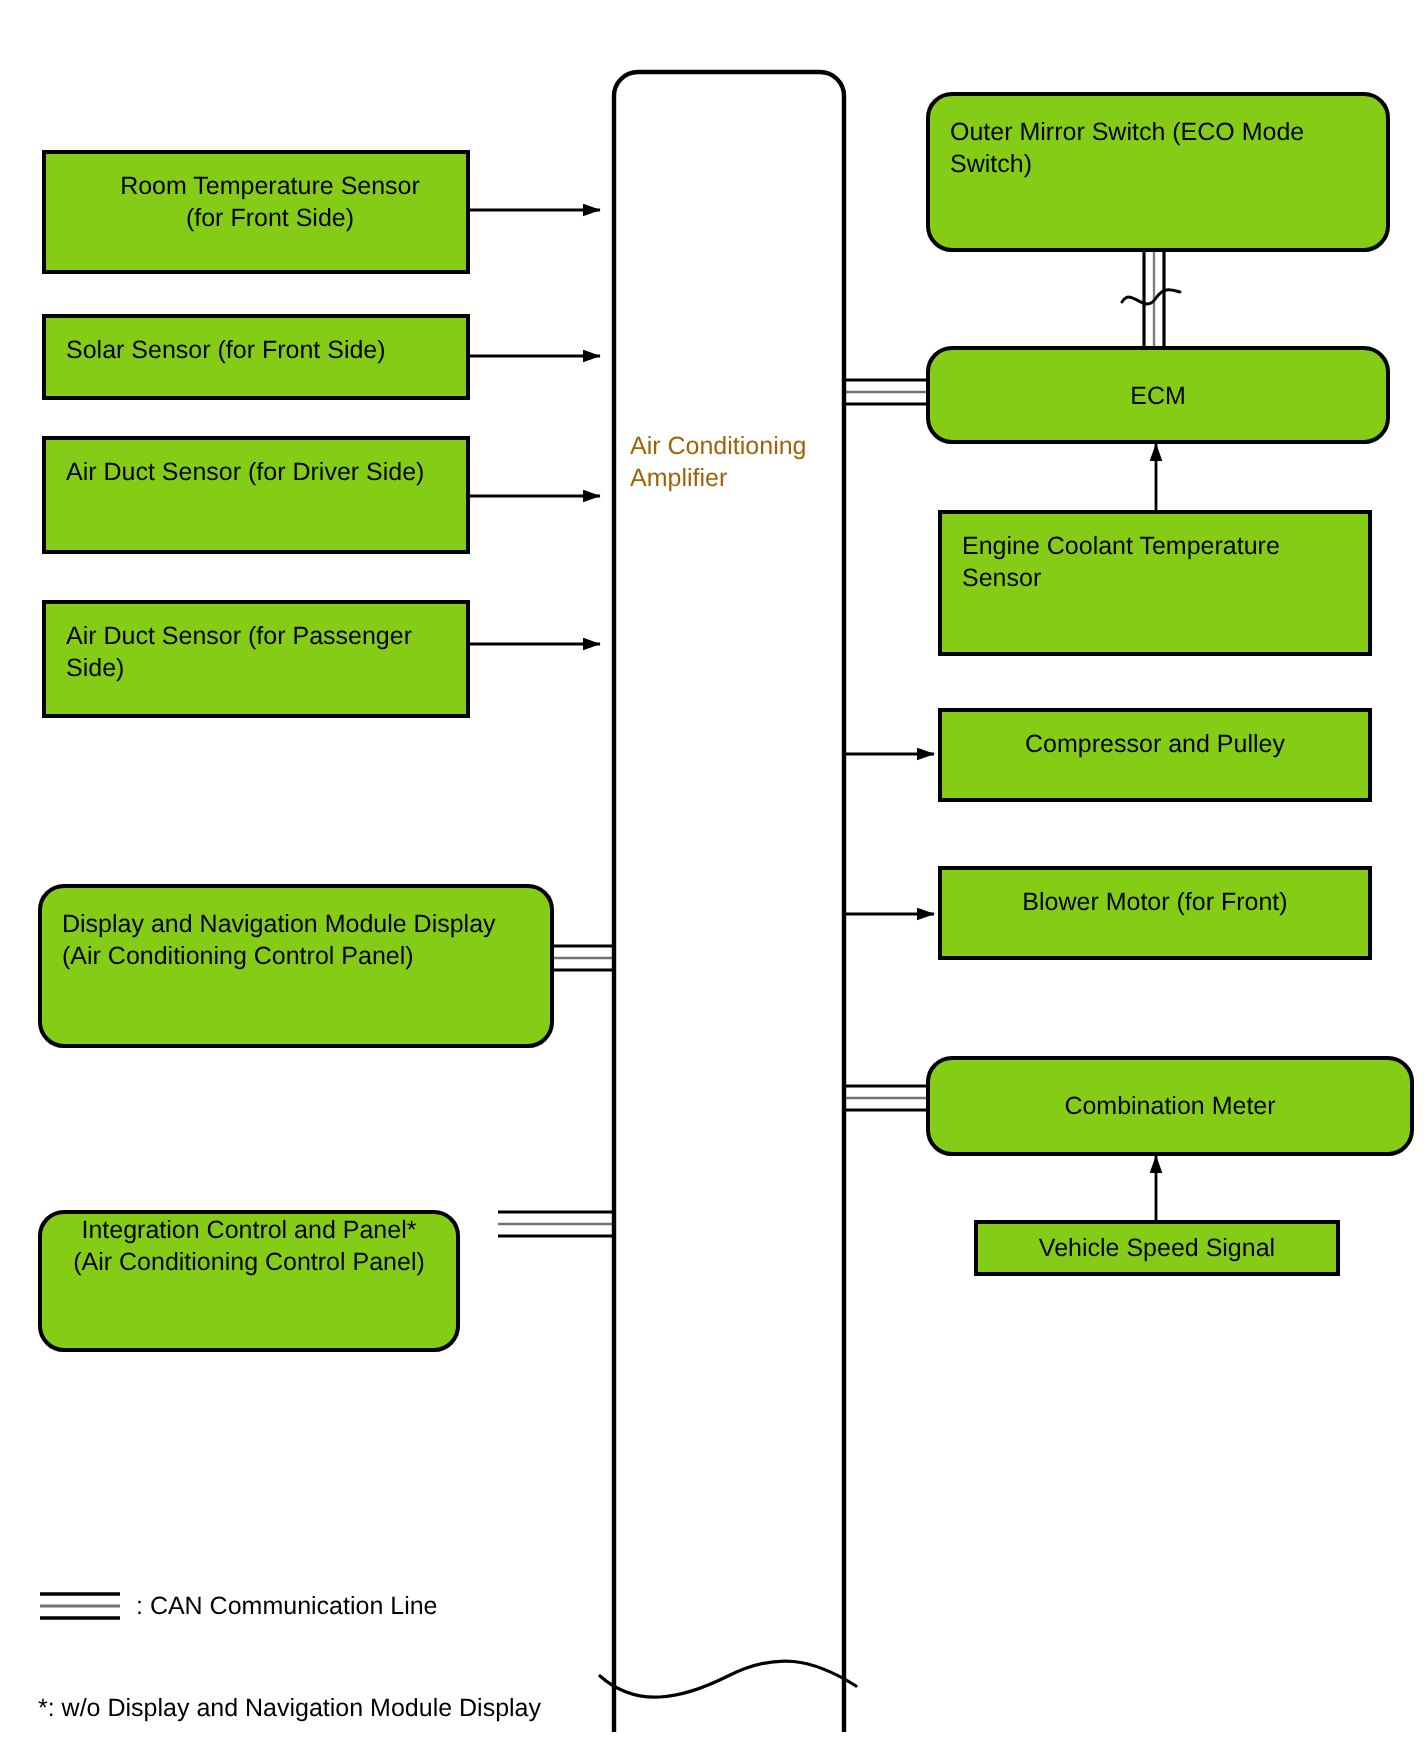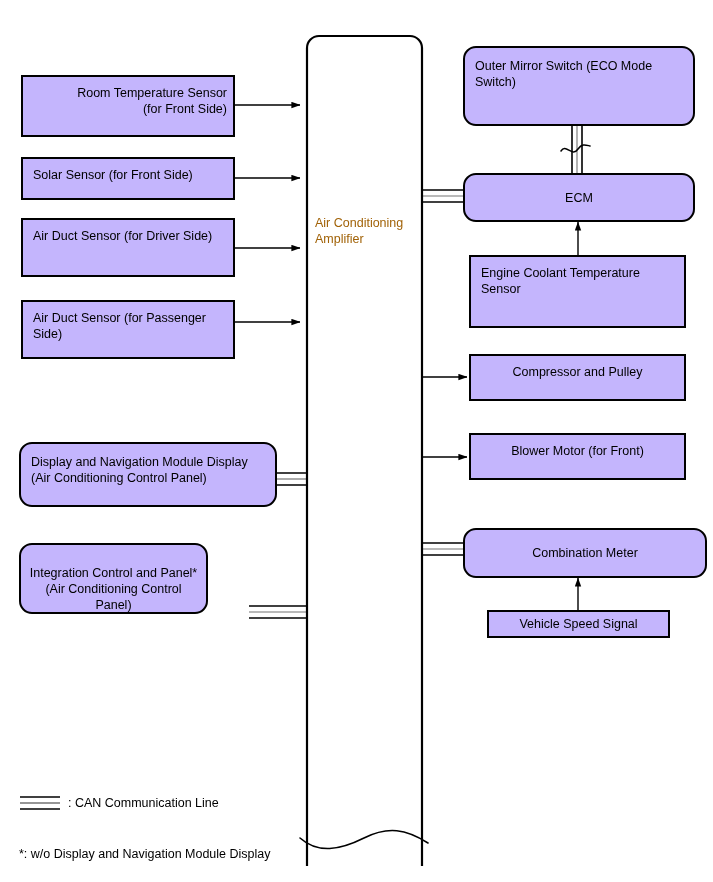--- a/index.html
+++ b/index.html
@@ -20,33 +20,33 @@
   svg.layer {
     position: absolute;
     left: 0;
     top: 0;
     width: 713px;
     height: 882px;
   }
   .node {
     position: absolute;
     box-sizing: border-box;
-    background: #c4b5fd;
+    background: #84cc16;
     border: 2px solid #000000;
     font-size: 12.5px;
     line-height: 16px;
     color: #000000;
   }
   .node .txt {
     display: block;
     white-space: pre-line;
   }
   .rect { border-radius: 0; }
   .round { border-radius: 13px; }
-  .pad-left { padding: 8px 6px 0 20px; text-align: right; }
+  .pad-left { padding: 8px 6px 0 20px; text-align: center; }
   .pad-left-tight { padding: 8px 6px 0 10px; text-align: left; }
   .pad-center { padding: 8px 6px 0 6px; text-align: center; }
   .mid-center {
     display: flex;
     align-items: center;
     justify-content: center;
     padding: 12px 8px;
     text-align: center;
   }
   .amp-label {
@@ -151,26 +151,26 @@
 
   <div class="node rect pad-left-tight" style="left:21px; top:157px; width:214px; height:43px;">
     <span class="txt">Solar Sensor (for Front Side)</span>
   </div>
 
   <div class="node rect pad-left-tight" style="left:21px; top:300px; width:214px; height:59px;">
     <span class="txt">Air Duct Sensor (for Passenger
 Side)</span>
   </div>
 
-  <div class="node round pad-left-tight" style="left:19px; top:442px; width:258px; height:65px; padding-top:10px;">
+  <div class="node round pad-left-tight" style="left:19px; top:442px; width:258px; height:82px; padding-top:10px;">
     <span class="txt">Display and Navigation Module Display
 (Air Conditioning Control Panel)</span>
   </div>
 
-  <div class="node round pad-center" style="left:19px; top:543px; width:189px; height:71px; padding-top:20px;">
+  <div class="node round pad-center" style="left:19px; top:605px; width:211px; height:71px; padding-top:0;">
     <span class="txt">Integration Control and Panel*
 (Air Conditioning Control Panel)</span>
   </div>
 
   <div class="node round pad-left-tight" style="left:463px; top:46px; width:232px; height:80px; padding-top:10px;">
     <span class="txt">Outer Mirror Switch (ECO Mode
 Switch)</span>
   </div>
 
   <div class="node round mid-center" style="left:463px; top:173px; width:232px; height:49px;">

